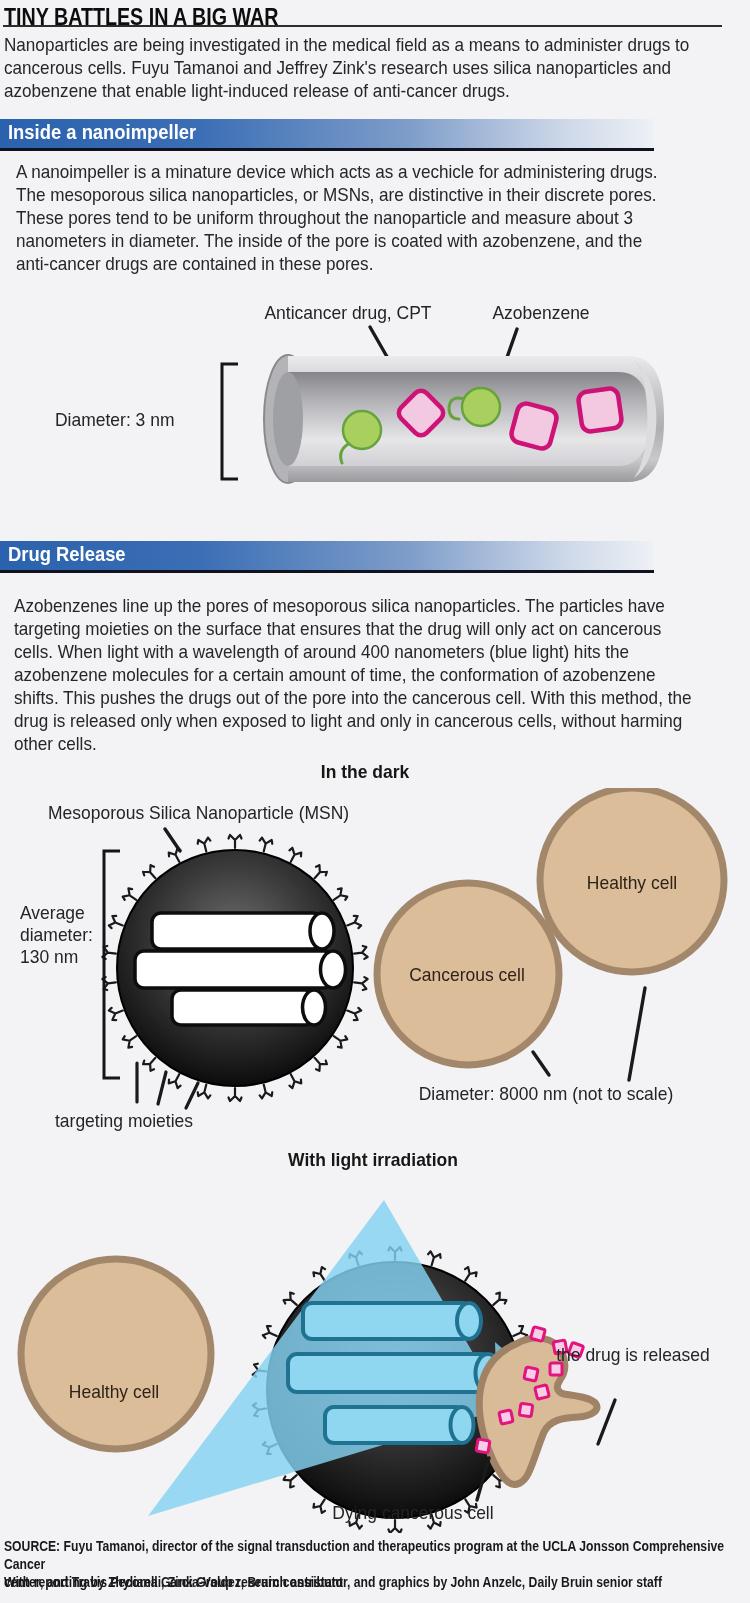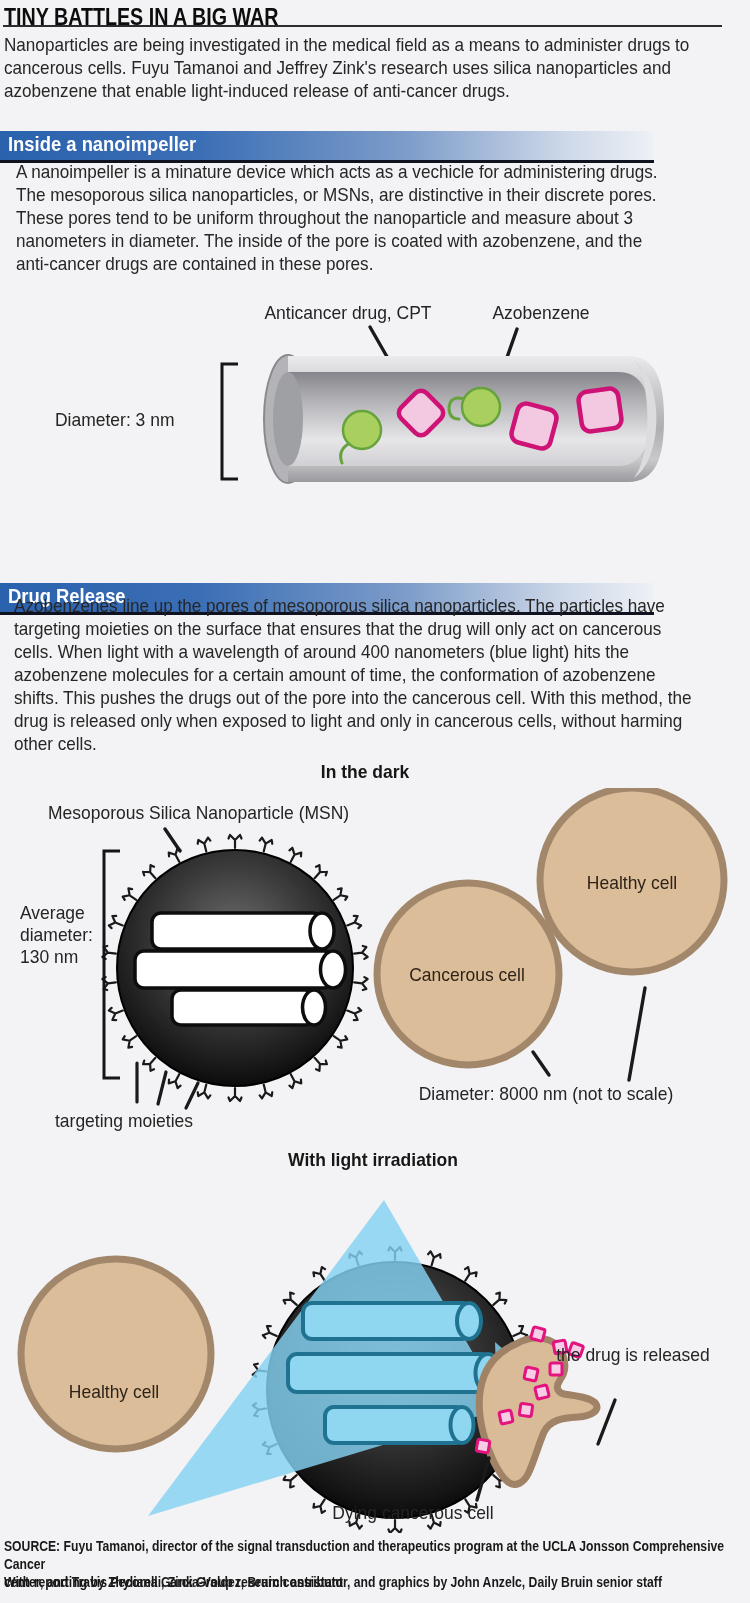--- a/index.html
+++ b/index.html
@@ -10,21 +10,20 @@
   .abs{position:absolute}
   .title{
     font-size:24px;font-weight:bold;color:#0d0d0d;white-space:nowrap;
     transform:scaleX(.82);transform-origin:left top;letter-spacing:0;
   }
   .hr{background:#2c2c2c;height:2px}
   .bar{
     left:0;width:654px;height:29px;
     background:linear-gradient(90deg,#2b62ad 0%,#3a6eb5 30%,#7d9cc9 62%,#ccd7e8 86%,#eef1f5 100%);
     border-bottom:3px solid #10131f;
-    margin-top:12px;
   }
   .bar-txt{
     position:absolute;left:8px;top:2px;color:#ffffff;font-size:20px;font-weight:bold;
     white-space:nowrap;transform:scaleX(.92);transform-origin:left top;
   }
   .para{
     font-size:19px;line-height:23px;color:#262626;white-space:pre-line;
     transform:scaleX(.9);transform-origin:left top;
   }
   .label{
@@ -106,21 +105,21 @@
 
   <rect x="-18" y="-18" width="36" height="36" rx="8" transform="translate(421 413) rotate(45)" fill="#f3c9e1" stroke="#ce1377" stroke-width="4.5"></rect>
   <rect x="-20" y="-20" width="40" height="40" rx="9" transform="translate(534 426) rotate(15)" fill="#f3c9e1" stroke="#ce1377" stroke-width="4.5"></rect>
   <rect x="-20" y="-20" width="40" height="40" rx="9" transform="translate(600 410) rotate(-8)" fill="#f3c9e1" stroke="#ce1377" stroke-width="4.5"></rect>
 </svg>
 
 <div class="label ctr abs" style="left:348px;top:302px">Anticancer drug, CPT</div>
 <div class="label ctr abs" style="left:541px;top:302px">Azobenzene</div>
 <div class="label abs" style="left:55px;top:409px">Diameter: 3 nm</div>
 
-<div class="abs bar" style="top:571px">
+<div class="abs bar" style="top:541px">
   <span class="bar-txt">Drug Release</span>
 </div>
 
 <div class="abs para" style="left:14px;top:594px;width:830px">Azobenzenes line up the pores of mesoporous silica nanoparticles. The particles have
 targeting moieties on the surface that ensures that the drug will only act on cancerous
 cells. When light with a wavelength of around 400 nanometers (blue light) hits the
 azobenzene molecules for a certain amount of time, the conformation of azobenzene
 shifts. This pushes the drugs out of the pore into the cancerous cell. With this method, the
 drug is released only when exposed to light and only in cancerous cells, without harming
 other cells.</div>

